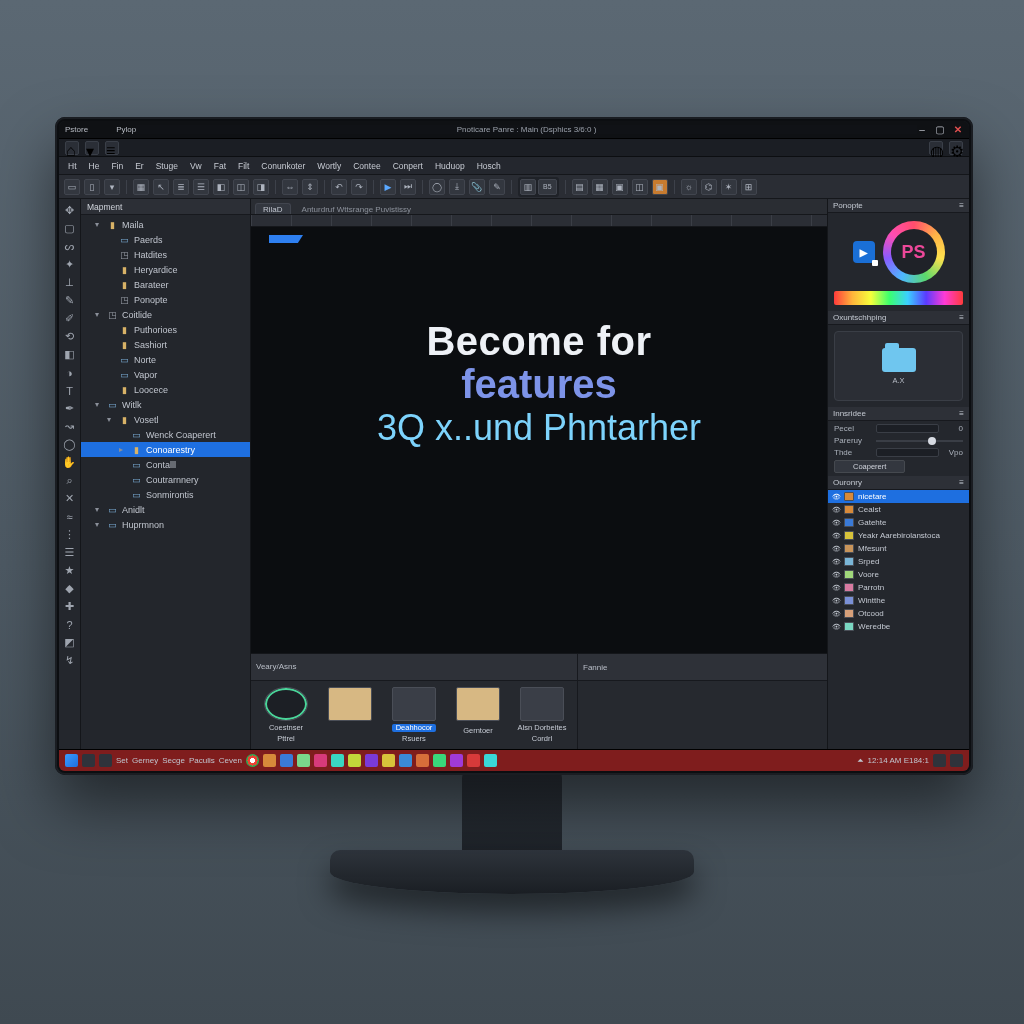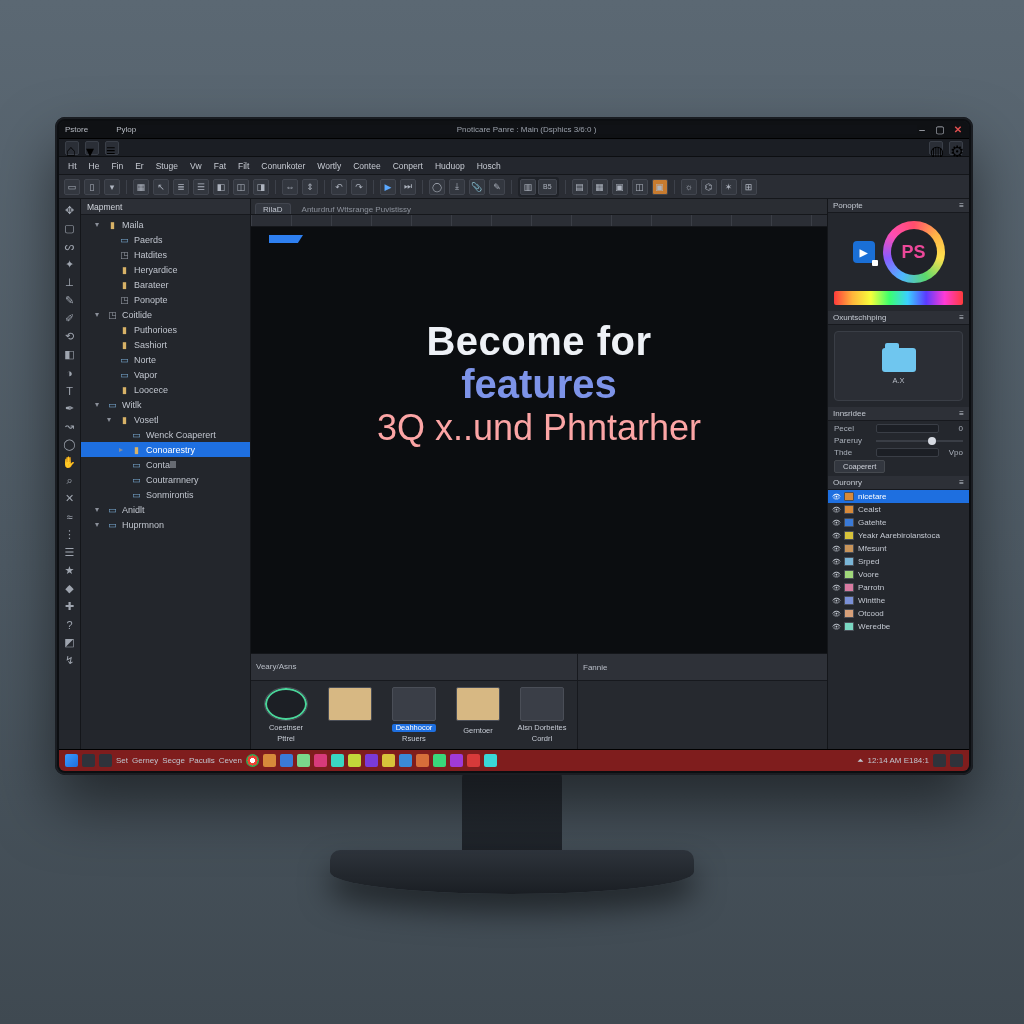--- a/index.html
+++ b/index.html
@@ -60,21 +60,21 @@
 .doc-tabs { height:16px; background:#2a2d33; border-bottom:1px solid #15171b; display:flex; align-items:flex-end; padding:0 4px; gap:3px; color:#bfc4cd; font-size:8px; }
 .doc-tabs .tab { padding:1px 7px 0; background:#33373f; border-radius:3px 3px 0 0; border:1px solid #41454e; border-bottom:none; }
 .doc-tabs .crumb { color:#8c919b; margin-left:8px; }
 .ruler { height:12px; background:#2b2e35; border-bottom:1px solid #15171b; position:relative; }
 .ruler::before { content:""; position:absolute; inset:0; background:repeating-linear-gradient(90deg,#4a4e57 0 1px,transparent 1px 40px); opacity:.5; }
 .canvas { flex:1; position:relative; background:#0b0d10; }
 .canvas .accent { position:absolute; left:18px; top:8px; width:34px; height:8px; background:#2e7ff0; clip-path:polygon(0 0,100% 0,85% 100%,0 100%); }
 .hero { position:absolute; left:50%; top:92px; transform:translateX(-50%); text-align:center; width:86%; }
 .hero h1 { font-size:40px; font-weight:700; color:#eef1f6; letter-spacing:.5px; }
 .hero h2 { font-size:40px; font-weight:600; color:#7d93e8; margin-top:-2px; }
-.hero h3 { font-size:36px; font-weight:500; color:#fca5a5; margin-top:0; }
+.hero h3 { font-size:36px; font-weight:500; color:#7dd3fc; margin-top:0; }
 .hero p { margin-top:22px; color:#c9cfd9; font-size:13px; line-height:1.7; }
 
 
 .assets { height:96px; background:#26292f; border-top:1px solid #14161a; display:flex; }
 .assets .pane { flex:1; border-right:1px solid #17191e; display:flex; flex-direction:column; }
 .assets .pane:last-child { border-right:none; }
 .pane-hd { height:27px; background:#2e3138; font-size:8px; color:#b9bec7; padding:0 5px; display:flex; align-items:center; border-bottom:1px solid #17191e; }
 .thumbs { flex:1; display:flex; gap:10px; padding:6px 8px; align-items:flex-start; }
 .thumb { width:54px; display:flex; flex-direction:column; align-items:center; gap:3px; }
 .thumb .img { width:44px; height:34px; background:#d7b883; border:1px solid #4a4e57; border-radius:2px; position:relative; }
@@ -95,21 +95,21 @@
 .drop { margin:6px; height:70px; background:#2b2e35; border:1px solid #3a3e46; border-radius:4px; display:flex; flex-direction:column; align-items:center; justify-content:center; gap:4px; }
 .drop .foldericon { width:34px; height:24px; background:#6fc6ef; border-radius:3px; position:relative; }
 .drop .foldericon::before { content:""; position:absolute; left:3px; top:-5px; width:14px; height:6px; background:#6fc6ef; border-radius:2px 2px 0 0; }
 .drop .lab { font-size:7.5px; color:#b7bcc6; }
 .props { padding:3px 6px; display:flex; flex-direction:column; gap:3px; }
 .prow { display:flex; align-items:center; gap:4px; font-size:8px; }
 .prow .pl { width:38px; color:#aab0ba; }
 .prow .pv { flex:1; height:9px; background:#1c1f25; border:1px solid #3a3e46; border-radius:2px; position:relative; }
 .slider { flex:1; height:2px; background:#3a3e46; position:relative; }
 .slider .knob { position:absolute; top:-3px; width:8px; height:8px; border-radius:50%; background:#d7dbe3; }
-.btnrow button { font-size:7.5px; background:#33373f; color:#cfd3db; border:1px solid #45494f; padding:1px 8px; border-radius:2px; }
+.btnrow button { font-size:7.5px; background:#33373f; color:#cfd3db; border:1px solid #45494f; padding:1px 18px; border-radius:2px; }
 .layers { flex:1; overflow:hidden; }
 .lnode { display:flex; align-items:center; gap:4px; height:13px; padding:0 4px; font-size:8px; }
 .lnode .sw { width:10px; height:9px; border:1px solid #4a4e57; border-radius:1px; }
 .lnode.sel { background:#1e6fe0; color:#fff; }
 
 
 .taskbar { height:22px; background:#7f1d1d; border-top:1px solid #000; display:flex; align-items:center; gap:4px; padding:0 6px; color:#c0c5ce; font-size:8px; }
 .taskbar .ticon { width:13px; height:13px; background:#2f333b; border-radius:2px; }
 .taskbar .spacer { flex:1; }
 .taskbar .ticon.win { background:linear-gradient(135deg,#3a9bff,#1e6fe0); }

